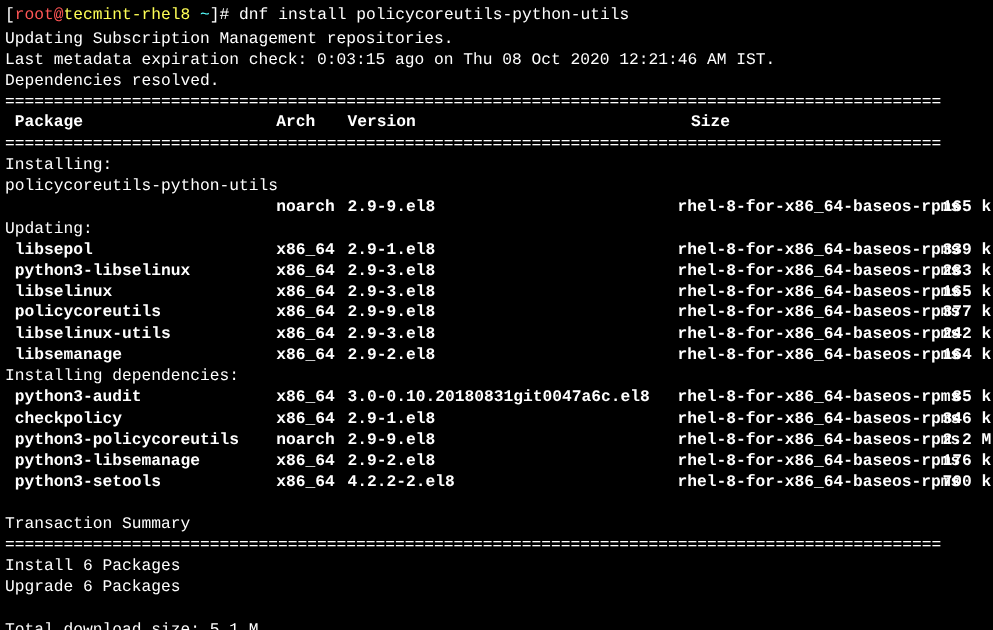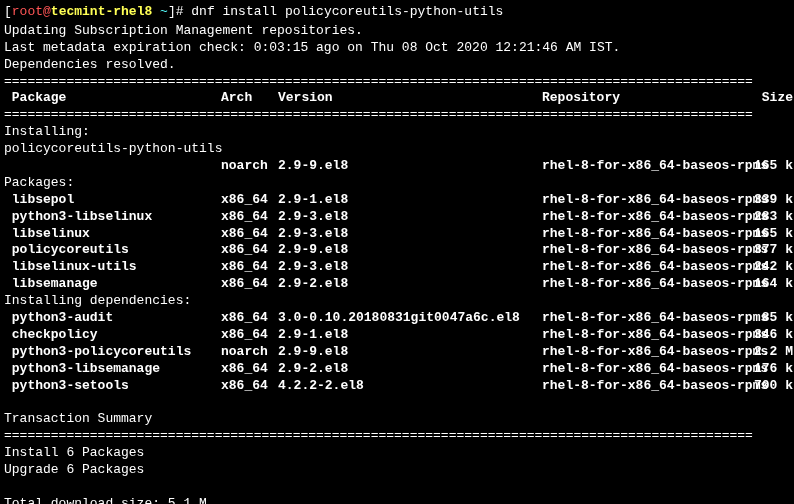--- a/index.html
+++ b/index.html
@@ -14,21 +14,21 @@
       height: 504px;
       box-sizing: border-box;
       overflow: hidden;
     }
     .prompt-line {
       margin-bottom: 2px;
     }
     .bracket { color: #fff; }
     .user { color: #ff5555; }
     .at { color: #ff5555; }
-    .host { color: #ffff55; font-weight: bold; }
+    .host { color: #ffff55; }
     .tilde { color: #55ffff; }
     .hash { color: #fff; }
     .cmd { color: #fff; }
     .divider {
       white-space: nowrap;
       overflow: hidden;
       color: #fff;
     }
     .header-row, .pkg-row {
       display: flex;
@@ -52,36 +52,35 @@
 
 <div>Updating Subscription Management repositories.</div>
 <div>Last metadata expiration check: 0:03:15 ago on Thu 08 Oct 2020 12:21:46 AM IST.</div>
 <div>Dependencies resolved.</div>
 
 <div class="divider">================================================================================================</div>
 <div class="header-row">
   <span class="col-pkg"> Package</span>
   <span class="col-arch">Arch</span>
   <span class="col-ver">Version</span>
-  <span class="col-repo">Repository</span>
   <span class="col-size">Size</span>
 </div>
 <div class="divider">================================================================================================</div>
 
 <div class="section-head">Installing:</div>
 <div> policycoreutils-python-utils</div>
 <div class="pkg-row">
   <span class="col-pkg"></span>
   <span class="col-arch">noarch</span>
   <span class="col-ver">2.9-9.el8</span>
   <span class="col-repo">rhel-8-for-x86_64-baseos-rpms</span>
   <span class="col-size">165 k</span>
 </div>
 
-<div class="section-head">Packages:</div>
+<div class="section-head">Updating:</div>
 <div id="upgrading-rows">
     <div class="pkg-row"><span class="col-pkg"> libsepol</span><span class="col-arch">x86_64</span><span class="col-ver">2.9-1.el8</span><span class="col-repo">rhel-8-for-x86_64-baseos-rpms</span><span class="col-size">339 k</span></div>
     <div class="pkg-row"><span class="col-pkg"> python3-libselinux</span><span class="col-arch">x86_64</span><span class="col-ver">2.9-3.el8</span><span class="col-repo">rhel-8-for-x86_64-baseos-rpms</span><span class="col-size">283 k</span></div>
     <div class="pkg-row"><span class="col-pkg"> libselinux</span><span class="col-arch">x86_64</span><span class="col-ver">2.9-3.el8</span><span class="col-repo">rhel-8-for-x86_64-baseos-rpms</span><span class="col-size">165 k</span></div>
     <div class="pkg-row"><span class="col-pkg"> policycoreutils</span><span class="col-arch">x86_64</span><span class="col-ver">2.9-9.el8</span><span class="col-repo">rhel-8-for-x86_64-baseos-rpms</span><span class="col-size">377 k</span></div>
     <div class="pkg-row"><span class="col-pkg"> libselinux-utils</span><span class="col-arch">x86_64</span><span class="col-ver">2.9-3.el8</span><span class="col-repo">rhel-8-for-x86_64-baseos-rpms</span><span class="col-size">242 k</span></div>
     <div class="pkg-row"><span class="col-pkg"> libsemanage</span><span class="col-arch">x86_64</span><span class="col-ver">2.9-2.el8</span><span class="col-repo">rhel-8-for-x86_64-baseos-rpms</span><span class="col-size">164 k</span></div>
   </div>
 
 <div class="section-head">Installing dependencies:</div>

